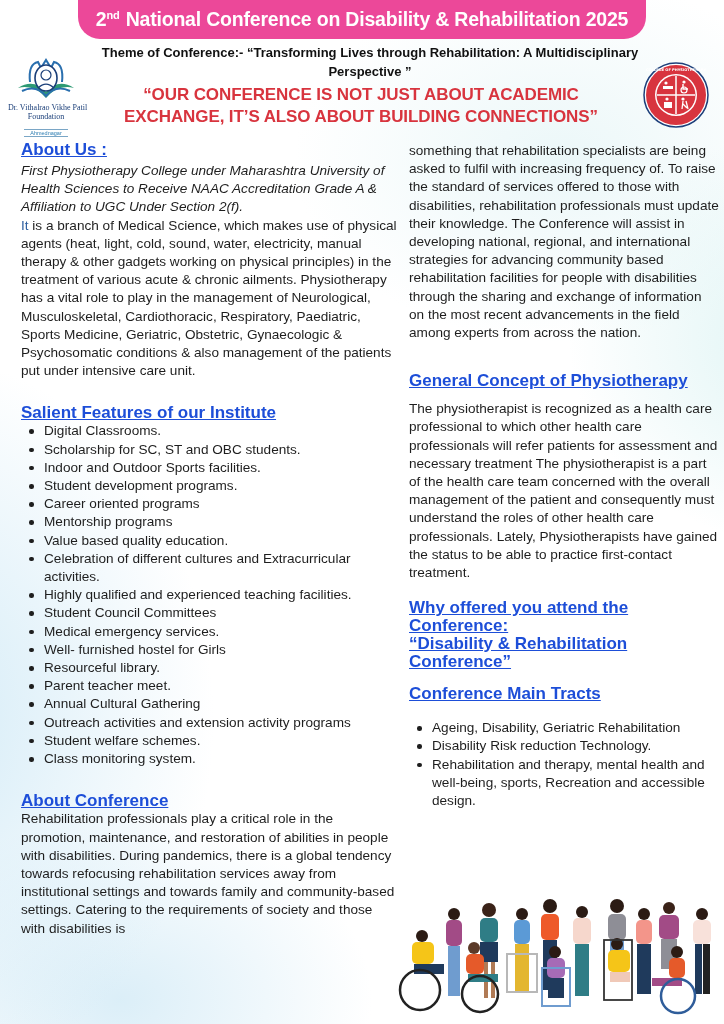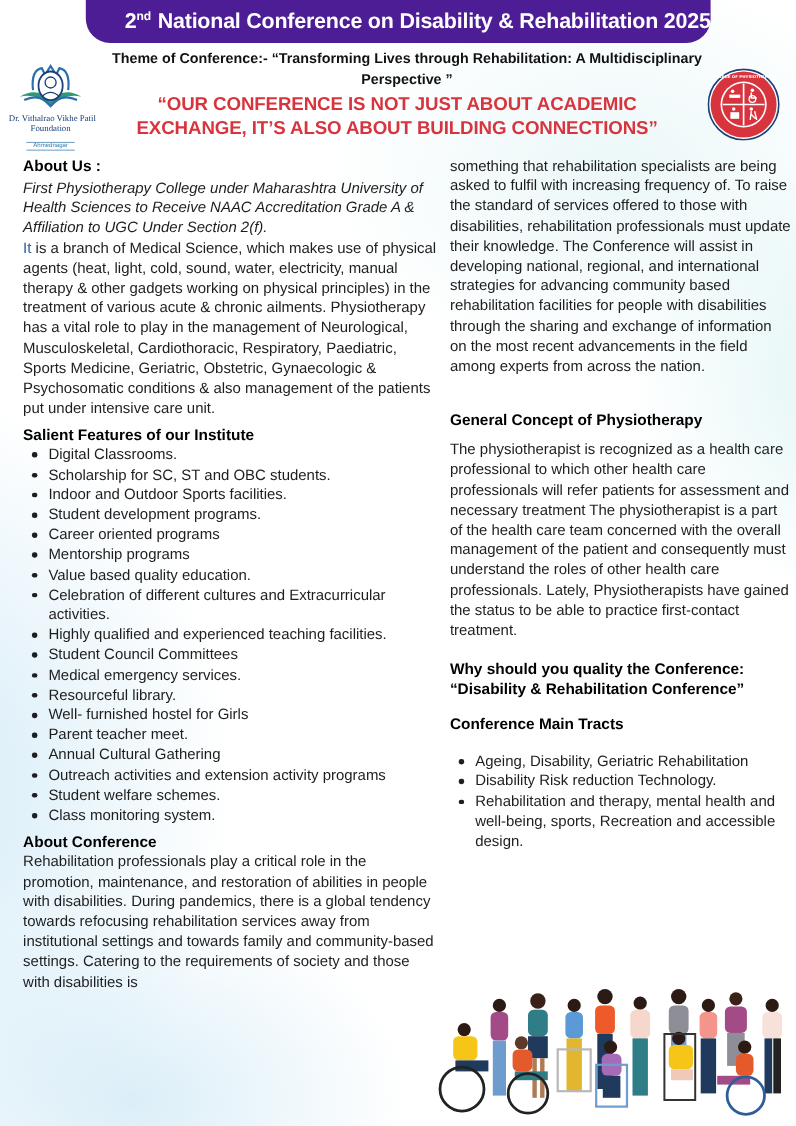--- a/index.html
+++ b/index.html
@@ -16,23 +16,23 @@
         radial-gradient(ellipse 420px 520px at -80px 720px, rgba(196,228,244,0.75), rgba(255,255,255,0) 70%),
         radial-gradient(ellipse 360px 300px at 820px 340px, rgba(205,238,238,0.7), rgba(255,255,255,0) 70%),
         radial-gradient(ellipse 380px 260px at 560px 160px, rgba(222,242,244,0.6), rgba(255,255,255,0) 70%),
         radial-gradient(ellipse 360px 260px at 120px 1000px, rgba(210,234,246,0.8), rgba(255,255,255,0) 70%);
     }
     .page { position: absolute; inset: 0; z-index: 1; }
 
     
     .banner {
       position: absolute; left: 78px; top: 0; width: 568px; height: 39px;
-      background: #4c1d95;
+      background: #ec4899;
       border-radius: 0 0 22px 22px;
-      display: flex; align-items: center; justify-content: flex-end;
+      display: flex; align-items: center; justify-content: center;
       color: #fff; font-weight: bold; font-size: 19.5px; letter-spacing: -0.2px;
       font-family: "Liberation Sans", sans-serif;
     }
     .banner sup { font-size: 11px; vertical-align: top; position: relative; top: 1px; margin-right: 1px; }
 
     .theme {
       position: absolute; left: 70px; top: 43px; width: 600px;
       text-align: center; font-weight: bold; font-size: 13px; line-height: 19px; color: #111;
     }
     .quote {
@@ -50,32 +50,32 @@
 
     
     .logo-right { position: absolute; left: 643px; top: 62px; width: 66px; height: 66px; }
 
     
     .col { position: absolute; font-size: 13.6px; line-height: 18.2px; color: #1e1e1e; }
     .col-left { left: 21px; top: 141px; width: 378px; }
     .col-right { left: 409px; top: 142px; width: 310px; }
 
     h2.sec {
-      font-size: 14px; font-weight: bold; color: #000000; line-height: 18px;
+      font-size: 17px; font-weight: bold; color: #1d4ed8; line-height: 18px; text-decoration: underline;
     }
     .italic { font-style: italic; }
     .accent-it { color: #2d5fa0; text-align: center; }
     ul.bullets { list-style: none; margin-left: 0; }
     ul.bullets li { position: relative; padding-left: 23px; }
     ul.bullets li::before {
       content: ""; position: absolute; left: 8px; top: 7px;
       width: 4.5px; height: 4.5px; border-radius: 50%; background: #1e1e1e;
     }
     .mt3 { margin-top: 3px; }
-    .mt6 { margin-top: 6px; }
+    .mt6 { margin-top: 24px; }
     .mt10 { margin-top: 10px; }
 
     .people { position: absolute; left: 392px; top: 898px; width: 332px; height: 120px; }
   </style>
 </head>
 <body>
 
 <div class="bg-wash"></div>
 
 <div class="page">
@@ -142,22 +142,22 @@
         <li>Scholarship for SC, ST and OBC students.</li>
         <li>Indoor and Outdoor Sports facilities.</li>
         <li>Student development programs.</li>
         <li>Career oriented programs</li>
         <li>Mentorship programs</li>
         <li>Value based quality education.</li>
         <li>Celebration of different cultures and Extracurricular activities.</li>
         <li>Highly qualified and experienced teaching facilities.</li>
         <li>Student Council Committees</li>
         <li>Medical emergency services.</li>
+        <li>Well- furnished hostel for Girls</li>
         <li>Resourceful library.</li>
-        <li>Well- furnished hostel for Girls</li>
         <li>Parent teacher meet.</li>
         <li>Annual Cultural Gathering</li>
         <li>Outreach activities and extension activity programs</li>
         <li>Student welfare schemes.</li>
         <li>Class monitoring system.</li>
       </ul>
     </section>
 
     <section class="mt6">
       <h2 class="sec">About Conference</h2>
@@ -168,21 +168,21 @@
   <div class="col col-right">
     <p>something that rehabilitation specialists are being asked to fulfil with increasing frequency of. To raise the standard of services offered to those with disabilities, rehabilitation professionals must update their knowledge. The Conference will assist in developing national, regional, and international strategies for advancing community based rehabilitation facilities for people with disabilities through the sharing and exchange of information on the most recent advancements in the field among experts from across the nation.</p>
 
     <section style="margin-top:30px">
       <h2 class="sec">General Concept of Physiotherapy</h2>
       <p class="mt10">The physiotherapist is recognized as a health care professional to which other health care professionals will refer patients for assessment and necessary treatment The physiotherapist is a part of the health care team concerned with the overall management of the patient and consequently must understand the roles of other health care professionals. Lately, Physiotherapists have gained the status to be able to practice first-contact treatment.</p>
     </section>
 
     <section style="margin-top:17px">
       <h2 class="sec">
-        <div>Why should you quality the Conference:</div>
+        <div>Why offered you attend the Conference:</div>
         <div>“Disability &amp; Rehabilitation Conference”</div>
       </h2>
     </section>
 
     <section style="margin-top:14px">
       <h2 class="sec">Conference Main Tracts</h2>
       <ul class="bullets" style="margin-top:16px">
         <li>Ageing, Disability, Geriatric Rehabilitation</li>
         <li>Disability Risk reduction Technology.</li>
         <li>Rehabilitation and therapy, mental health and well-being, sports, Recreation and accessible design.</li>

